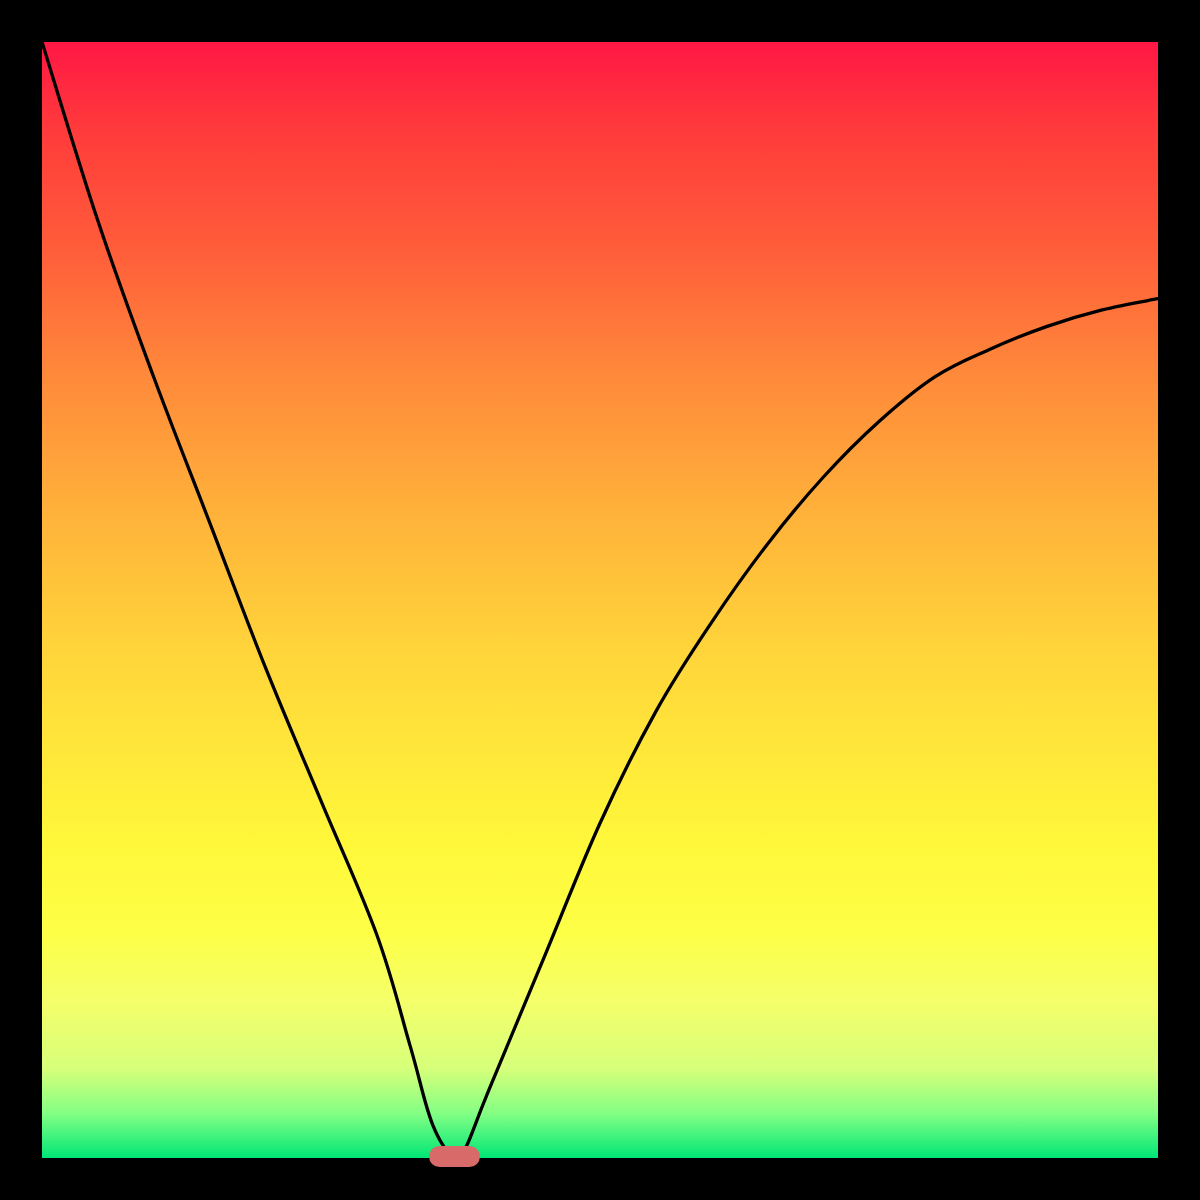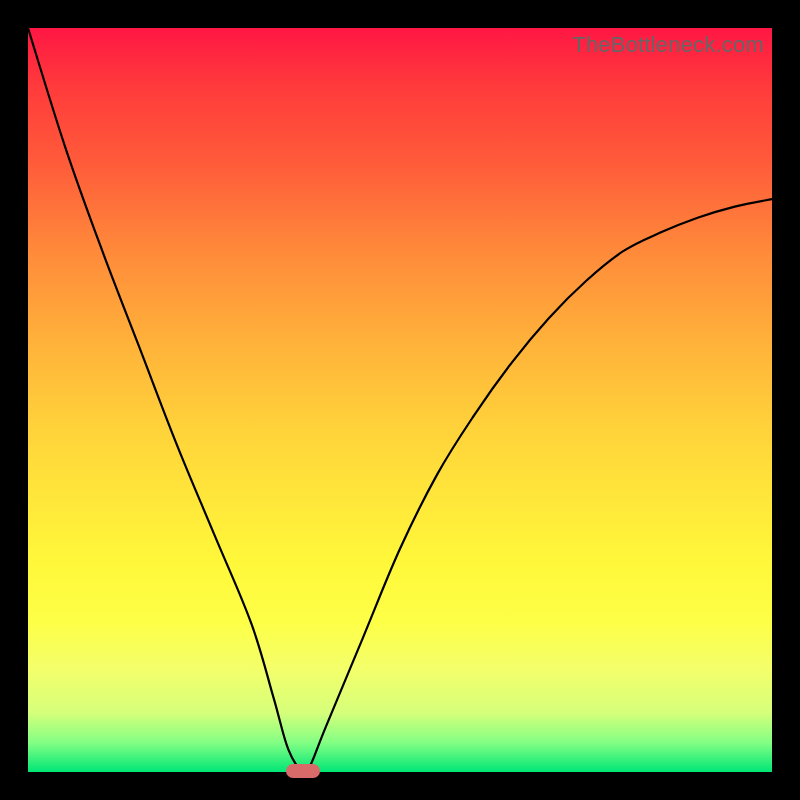--- a/index.html
+++ b/index.html
@@ -65,21 +65,20 @@
     border-radius: 7px;
     transform: translate(-50%, 0);
   }
 </style>
 </head>
 <body>
 
 <div class="outer">
   <div class="plot">
 
-    <span class="watermark">TheBottleneck.com</span>
 
     <svg class="curve" viewBox="0 0 744 744" preserveAspectRatio="none">
       <path id="curve-path" fill="none" stroke="#000" stroke-width="2.2" stroke-linecap="round" stroke-linejoin="round" d="M 0,0 C 6.696000000000001,21.427200000000013 23.808,78.86400000000006 37.2,119.04000000000008 C 50.592000000000006,159.2160000000001 61.00800000000001,187.04160000000007 74.4,223.20000000000005 C 87.792,259.3584 98.208,285.10080000000005 111.6,319.92 C 124.99199999999999,354.7392 135.40800000000002,383.15999999999997 148.8,416.64 C 162.192,450.12 172.608,473.77919999999995 186,505.91999999999996 C 199.392,538.0608 212.48639999999997,565.7376 223.2,595.2 C 233.9136,624.6624 238.824,646.8336 245.52,669.6 C 252.216,692.3664 255.04319999999998,708.288 260.4,721.68 C 265.7568,735.0719999999999 271.26239999999996,741.3216 275.28,744 C 279.2976,746.6784 278.7024,744.5952 282.72,736.56 C 286.73760000000004,728.5247999999999 288.22560000000004,722.1264 297.6,699.36 C 306.9744,676.5936 321.408,642.2208 334.8,610.08 C 348.192,577.9392 358.608,550.2624 372,520.8 C 385.392,491.33759999999995 395.80800000000005,470.50559999999996 409.20000000000005,446.4 C 422.59200000000004,422.2944 433.008,406.968 446.4,386.88 C 459.792,366.792 470.208,352.20959999999997 483.6,334.79999999999995 C 496.992,317.39039999999994 507.40799999999996,304.8912 520.8,290.16 C 534.192,275.4288 544.608,265.01279999999997 558,252.95999999999998 C 571.392,240.9072 581.808,231.90480000000002 595.2,223.20000000000005 C 608.5920000000001,214.49520000000007 619.008,210.62640000000002 632.4,204.60000000000002 C 645.7919999999999,198.57360000000003 656.2080000000001,194.40720000000005 669.6,189.72000000000003 C 682.992,185.0328 693.4079999999999,181.90799999999996 706.8,178.55999999999995 C 720.192,175.21199999999993 737.304,172.45919999999998 744,171.12"></path>
     </svg>
 
     <div class="marker" id="marker" style="left: 275.28px; top: 736px;"></div>
 
   </div>
 </div>
 

